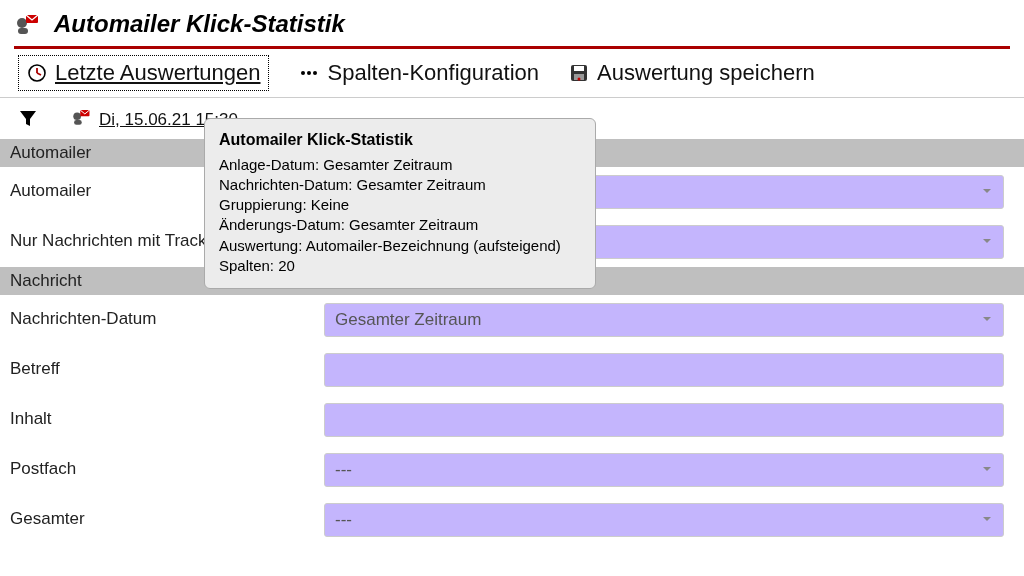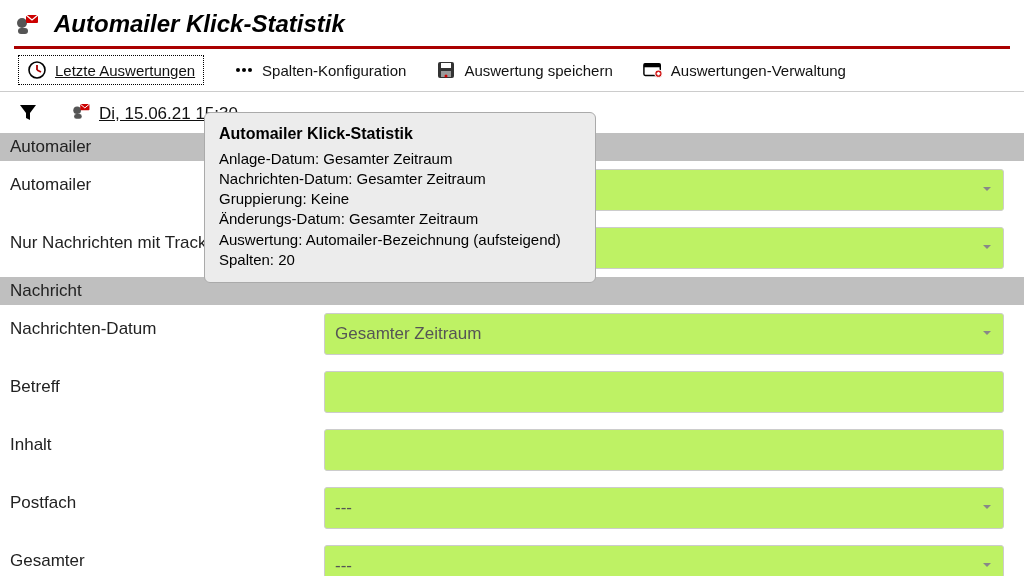--- a/index.html
+++ b/index.html
@@ -4,21 +4,21 @@
 <style>
   * { box-sizing: border-box; margin: 0; padding: 0; }
   body { font-family: Arial, Helvetica, sans-serif; font-size: 16px; background: #fff; width: 1024px; height: 576px; overflow: hidden; }
 
   .header { display: flex; align-items: center; padding: 10px 14px 8px; gap: 14px; }
   .header-icon { display: flex; align-items: center; }
   .page-title { font-size: 24px; font-weight: bold; font-style: italic; color: #000; }
   .red-divider { height: 3px; background: #a00; margin: 0 14px 0 14px; }
 
   .toolbar { display: flex; align-items: center; gap: 30px; padding: 6px 18px 6px 18px; border-bottom: 1px solid #ccc; position: relative; }
-  .toolbar-item { display: flex; align-items: center; gap: 8px; cursor: pointer; font-size: 15px; color: #111; }
+  .toolbar-item { display: flex; align-items: center; gap: 8px; cursor: pointer; font-size: 22px; color: #111; }
   .toolbar-item.active { border: 1px dotted #000; padding: 4px 8px; }
   .toolbar-item.active .tb-label { text-decoration: underline; }
   .tb-icon { display: inline-flex; align-items: center; justify-content: center; width: 20px; height: 20px; }
 
   .subrow { display: flex; align-items: flex-start; padding: 8px 18px 4px 18px; position: relative; }
   .filter-icon { width: 20px; height: 20px; color: #000; margin-top: 2px; }
   .history-item { display: flex; align-items: center; gap: 8px; cursor: pointer; margin-left: 26px; margin-top: -2px; font-size: 17px; text-decoration: underline; color: #111; position: relative; border: 1px dotted transparent; padding: 2px 6px; }
 
   .tooltip {
     position: absolute;
@@ -32,23 +32,23 @@
     font-size: 15px;
     line-height: 1.35;
   }
   .tooltip .tt-title { font-weight: bold; margin-bottom: 4px; font-size: 16px; }
 
   .section-header { background: #bfbfbf; padding: 4px 10px; font-size: 17px; color: #222; }
   .form-row { display: flex; align-items: flex-start; padding: 8px 10px; gap: 10px; }
   .form-label { width: 304px; padding-top: 6px; font-size: 17px; color: #222; }
   .form-control { flex: 1; display: flex; }
   .select-box, .text-box {
-    flex: 1; height: 42px; border: 1px solid #ccc; border-radius: 3px;
+    flex: 1; height: 34px; border: 1px solid #ccc; border-radius: 3px;
     display: flex; align-items: center; padding: 0 10px; font-size: 17px; color: #555;
-    position: relative; background: #bef264;
+    position: relative; background: #c4b5fd;
   }
   .select-box .chevron { position: absolute; right: 10px; top: 50%; transform: translateY(-50%); color: #888; }
   .text-box input { border: none; outline: none; width: 100%; font-size: 17px; height: 100%; background: transparent; }
 
   .rightpad { margin-right: 10px; }
 </style>
 </head>
 <body>
 
 <div class="header">
@@ -92,32 +92,20 @@
       <svg width="20" height="20" viewBox="0 0 20 20">
         <rect x="2" y="2" width="16" height="16" rx="2" fill="#333"></rect>
         <rect x="5" y="3" width="10" height="5" fill="#fff"></rect>
         <rect x="5" y="11" width="10" height="6" fill="#999"></rect>
         <circle cx="10" cy="16" r="1.5" fill="#c00"></circle>
       </svg>
     </span>
     <span class="tb-label">Auswertung speichern</span>
   </div>
 
-  <div class="toolbar-item">
-    <span class="tb-icon">
-      <svg width="22" height="20" viewBox="0 0 22 20">
-        <rect x="1" y="3" width="18" height="13" rx="1.5" fill="none" stroke="#000" stroke-width="1.6"></rect>
-        <rect x="1" y="3" width="18" height="4" fill="#000"></rect>
-        <circle cx="17" cy="14" r="4" fill="#c00" stroke="#fff" stroke-width="1.2"></circle>
-        <rect x="16" y="12" width="2" height="4" fill="#fff"></rect>
-        <rect x="15" y="13" width="4" height="2" fill="#fff"></rect>
-      </svg>
-    </span>
-    <span class="tb-label">Auswertungen-Verwaltung</span>
-  </div>
 </div>
 
 <div class="subrow">
   <span class="filter-icon">
     <svg width="20" height="20" viewBox="0 0 20 20">
         <path d="M2 3 L18 3 L12 11 L12 18 L8 16 L8 11 Z" fill="#000"></path>
       </svg>
   </span>
   <div class="history-item">
     <span>

